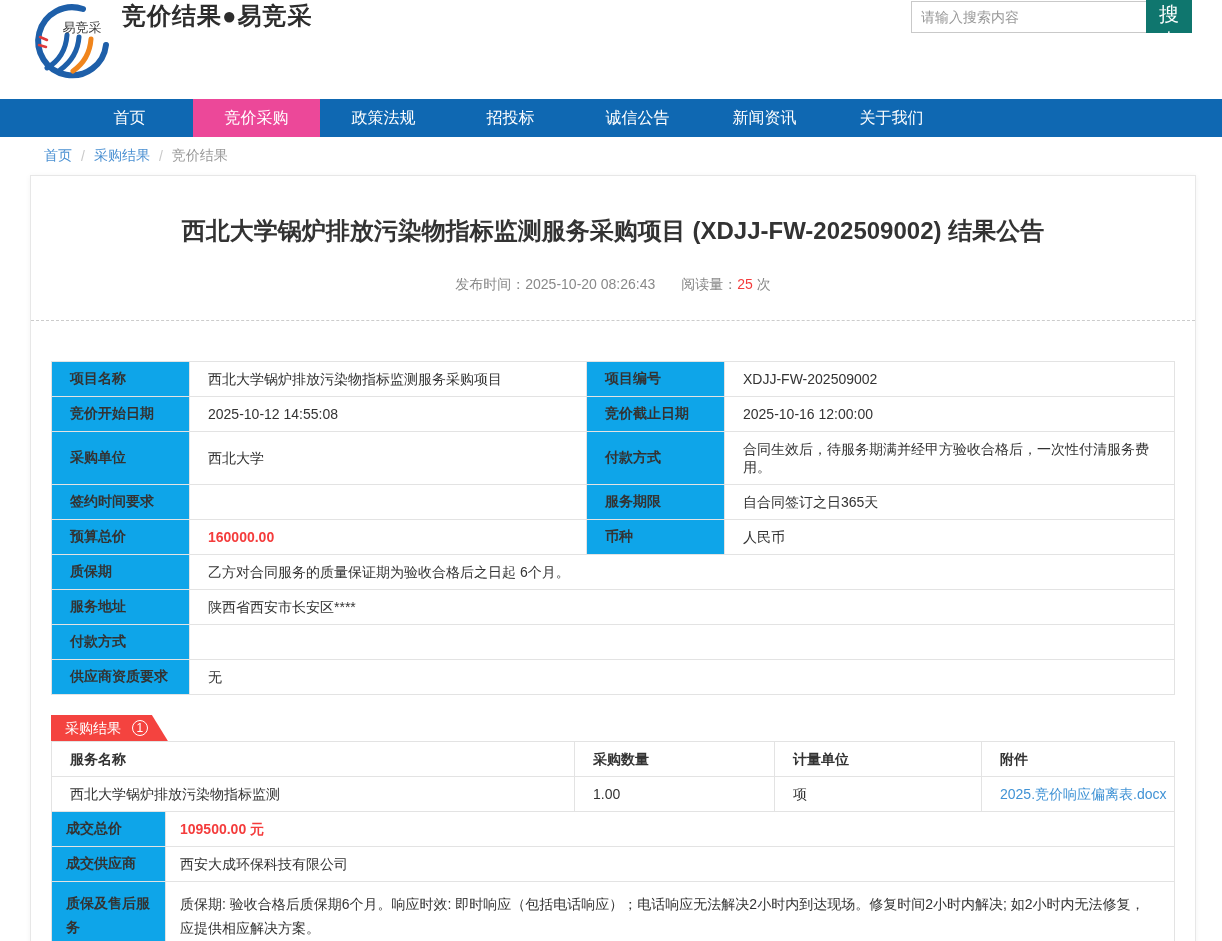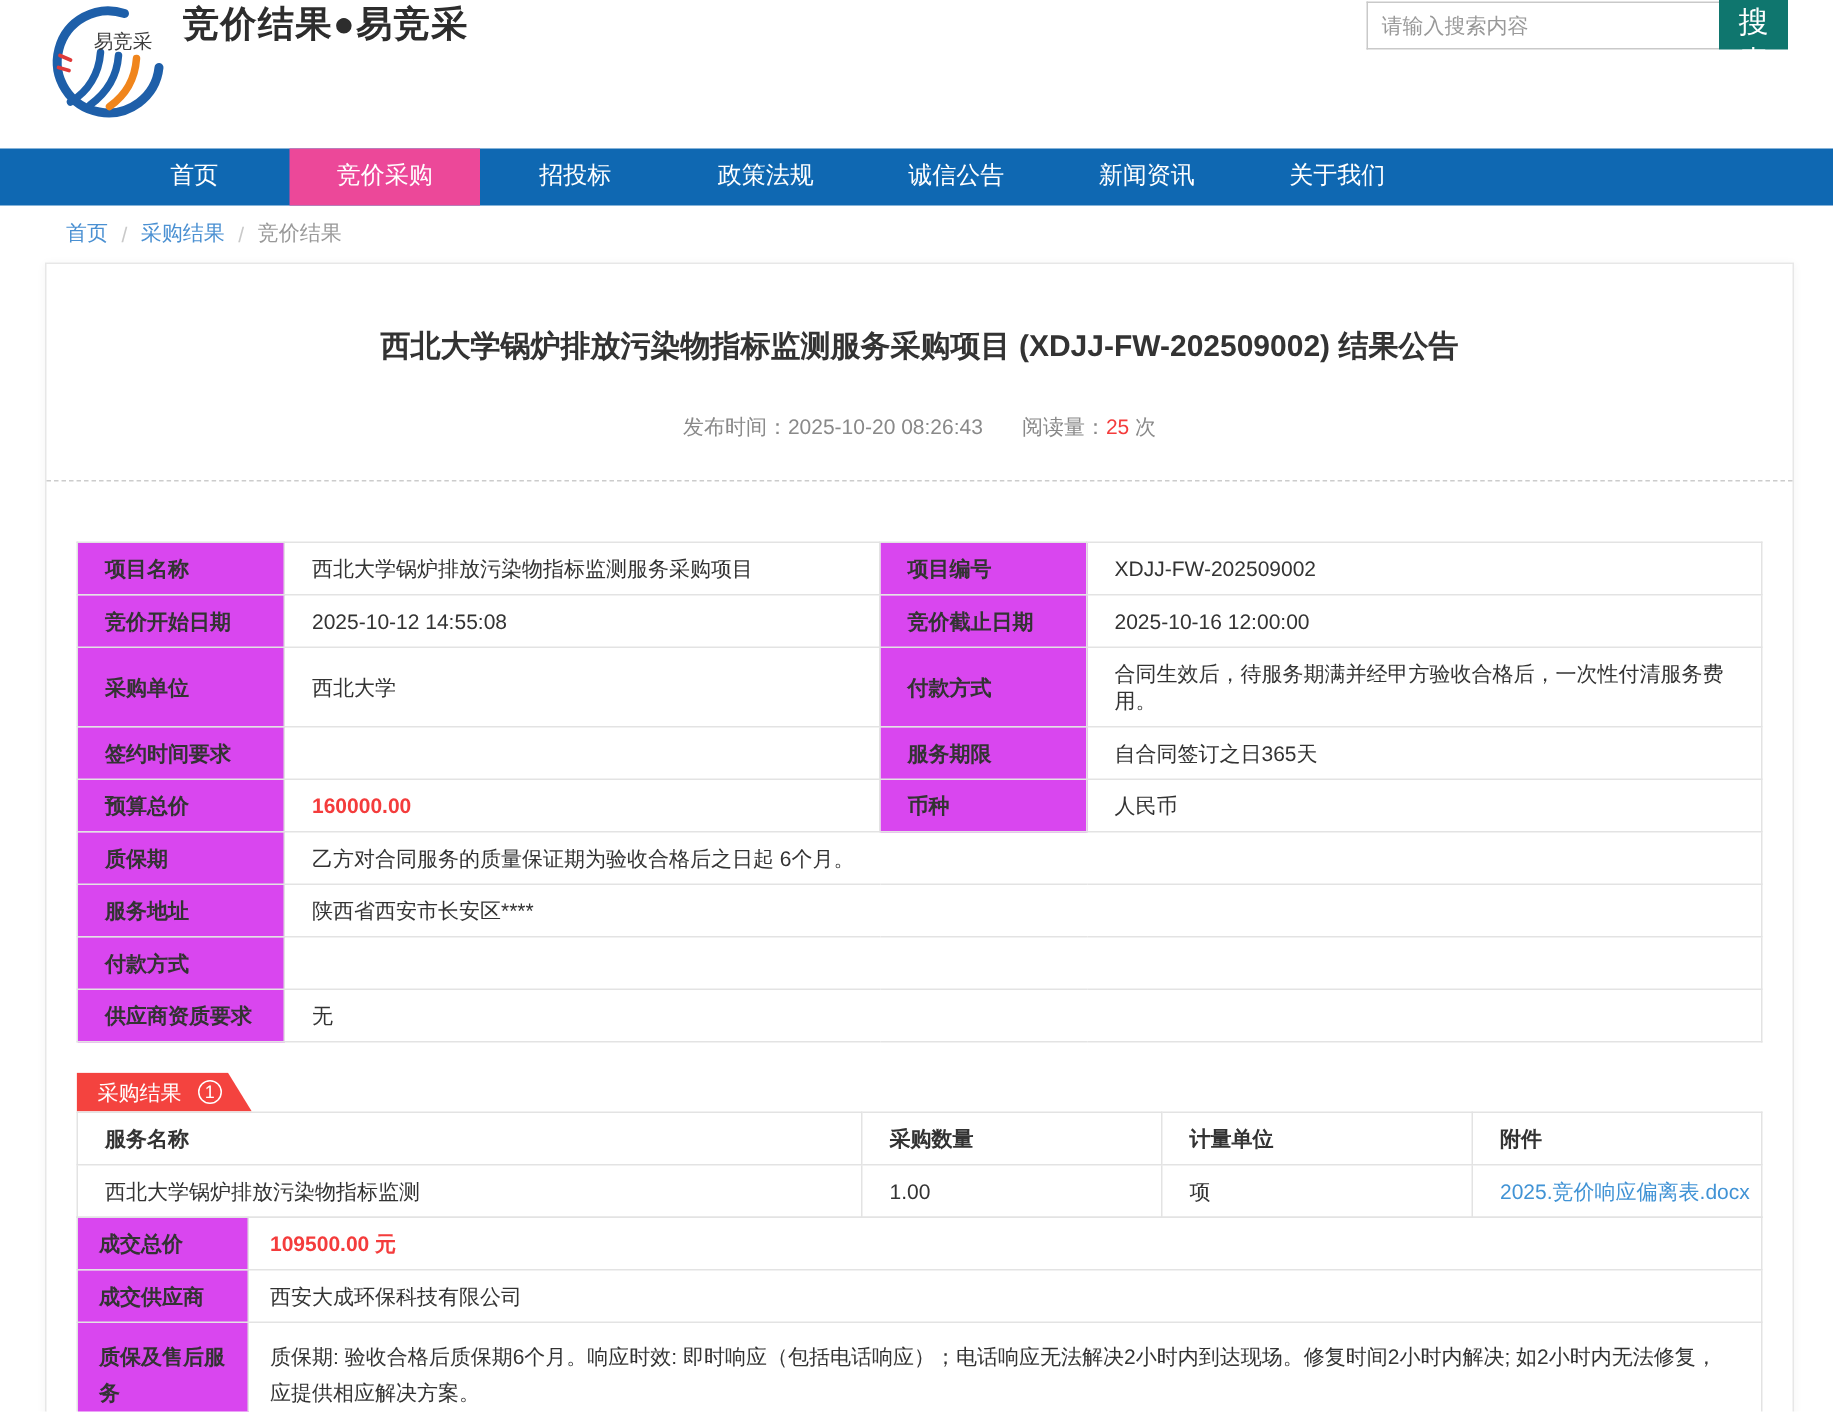--- a/index.html
+++ b/index.html
@@ -16,31 +16,31 @@
   .nav { background:#0f68b2; height:38px; }
   .nav ul { list-style:none; margin:0; padding:0; display:flex; margin-left:66px; }
   .nav li { width:127px; text-align:center; line-height:38px; font-size:16px; color:#fff; cursor:pointer; }
   .nav li.active { background:#ec4899; }
   .breadcrumb { height:38px; display:flex; align-items:center; padding-left:44px; font-size:14px; color:#999; }
   .breadcrumb a { color:#4a90d2; text-decoration:none; cursor:pointer; }
   .breadcrumb .sep { margin:0 9px; color:#c9c9c9; }
   .breadcrumb .current { color:#999; }
   .container { margin:0 26px 0 30px; width:1166px; border:1px solid #e7e7e7; background:#fff;
                padding:0 20px 40px; box-shadow:0 1px 6px rgba(0,0,0,0.05); }
-  .article-title { margin:0; padding-top:42px; font-size:20px; line-height:26px; text-align:center; color:#333; font-weight:bold; }
+  .article-title { margin:0; padding-top:42px; font-size:24px; line-height:26px; text-align:center; color:#333; font-weight:bold; }
   .article-meta { margin-top:32px; text-align:center; font-size:14px; color:#898989; }
   .meta-gap { display:inline-block; width:26px; }
   .red { color:#f43c3c; }
   td.red { font-weight:bold; }
   .dashed-divider { border:none; border-top:1px dashed #ccc; margin:26px -20px 0; }
   table.info { width:100%; border-collapse:collapse; font-size:14px; table-layout:fixed; margin-top:40px; }
   table.info td, table.info th { border:1px solid #e3e3e3; padding:8px 18px; line-height:18px; vertical-align:middle; word-break:break-all; text-align:left; }
   table.detail-table td { padding:8px 14px; }
   table.info th { font-weight:bold; color:#333; }
-  td.lbl { background:#d946ef; font-weight:bold; }
+  td.lbl { background:#0ea5e9; font-weight:bold;font-family:Liberation Serif, serif; }
   .result-badge { margin-top:20px; display:inline-block; position:relative; background:#f4433f; color:#fff; font-size:14px;
                   line-height:26px; height:26px; padding:0 20px 0 14px;
                   clip-path:polygon(0 0, calc(100% - 16px) 0, 100% 100%, 0 100%); }
   .badge-num { display:inline-block; width:16px; height:16px; line-height:15px; border:1px solid #fff; border-radius:50%;
                text-align:center; font-size:12px; margin-left:7px; vertical-align:1px; }
   table.result-table { margin-top:0; }
   table.detail-table { margin-top:-1px; }
   tr.lh24 td { line-height:24px; padding-top:10px; padding-bottom:10px; }
   tr.lh24 td:last-child { padding-right:27px; }
   .file-link { color:#4193d5; text-decoration:none; cursor:pointer; white-space:nowrap; }
@@ -63,22 +63,22 @@
   <div class="search-box">
     <input class="search-input" placeholder="请输入搜索内容" style="">
     <button class="search-btn">搜索</button>
   </div>
 </header>
 
 <nav class="nav">
   <ul>
     <li>首页</li>
     <li class="active">竞价采购</li>
+    <li>政策法规</li>
     <li>招投标</li>
-    <li>政策法规</li>
     <li>诚信公告</li>
     <li>新闻资讯</li>
     <li>关于我们</li>
   </ul>
 </nav>
 
 <div class="breadcrumb">
   <a>首页</a>
   <span class="sep">/</span>
   <a>采购结果</a>

